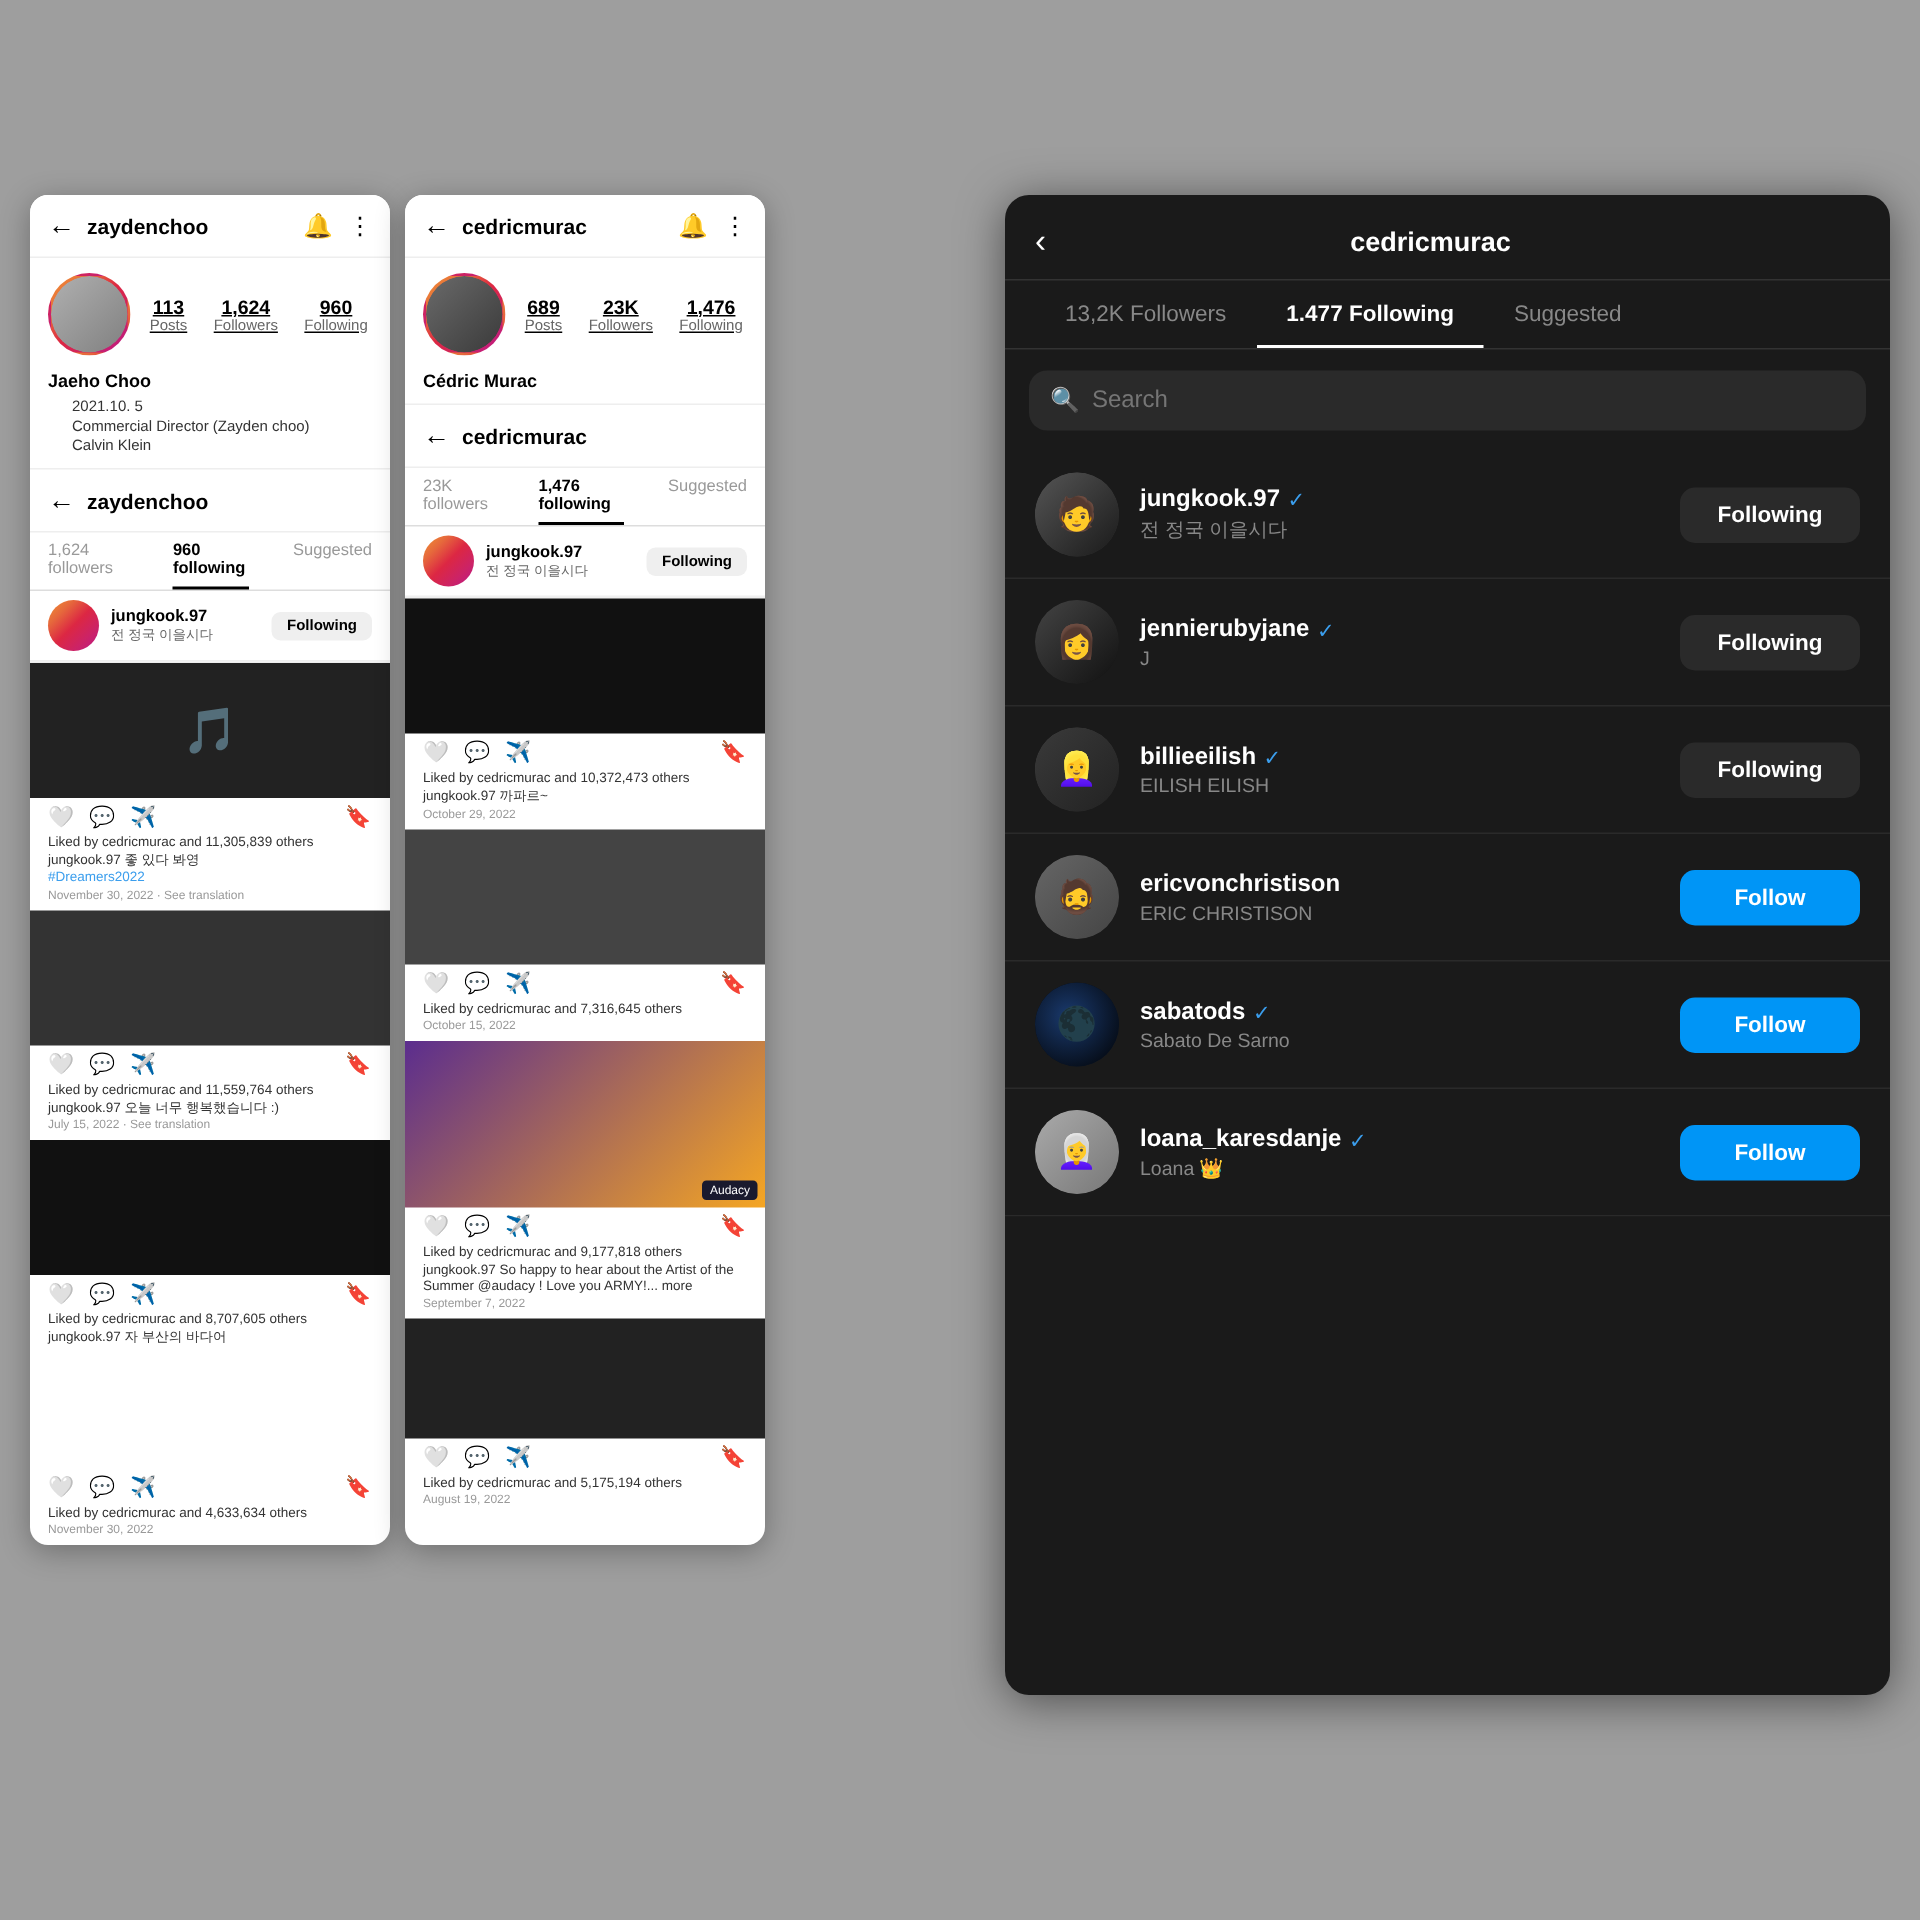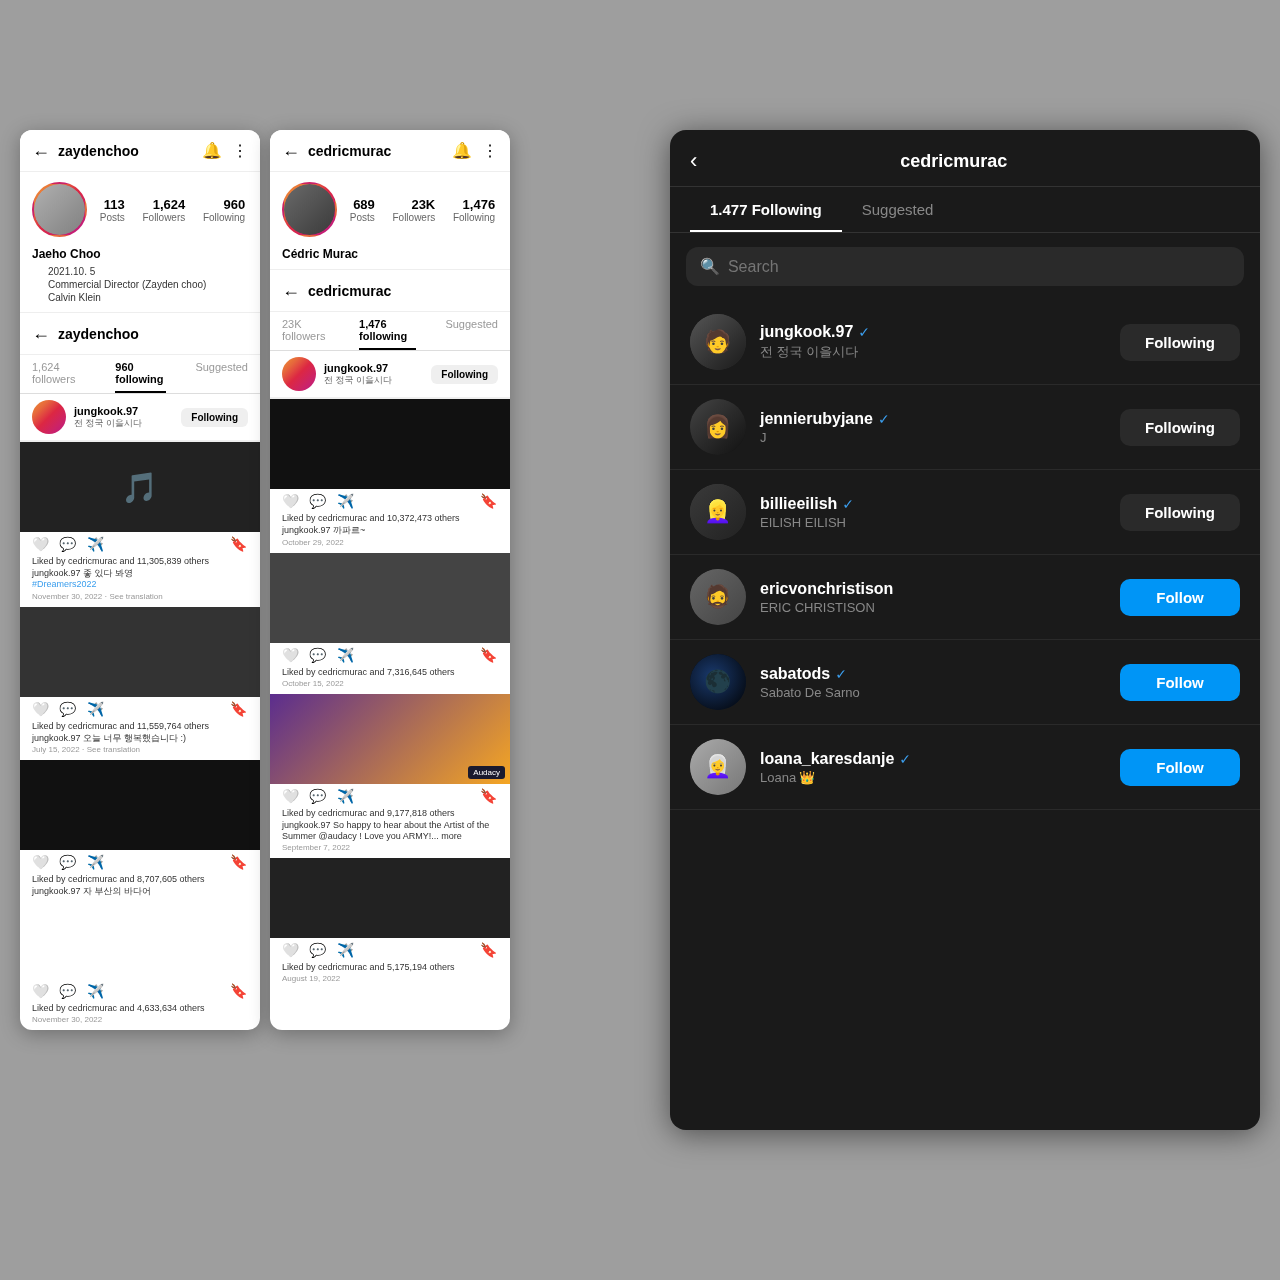--- a/index.html
+++ b/index.html
@@ -81,21 +81,22 @@
       background: linear-gradient(135deg, #f09433, #e6683c, #dc2743, #cc2366, #bc1888);
       border: 2px solid transparent;
     }
     .profile-stats {
       display: flex;
       gap: 12px;
       flex: 1;
       justify-content: space-around;
     }
     .stat-item {
-      text-align: right;
+      text-align: center;
+      text-decoration: underline;
     }
     .stat-num {
       font-size: 13px;
       font-weight: 700;
       display: block;
     }
     .stat-label {
       font-size: 10px;
       color: #666;
       display: block;
@@ -514,21 +515,21 @@
         <div style="background:#444;height:90px;"></div>
         <div class="post-actions">
           <span>🤍</span>
           <span>💬</span>
           <span>✈️</span>
           <span style="margin-left:auto;">🔖</span>
         </div>
         <div class="post-liked">Liked by cedricmurac and 7,316,645 others</div>
         <div class="post-date">October 15, 2022</div>
 
-        <div style="background:linear-gradient(135deg,#5b2d8e,#f5a623);height:90px;display:flex;align-items:flex-end;justify-content:flex-end;padding:5px;">
+        <div style="background:linear-gradient(135deg,#5b2d8e,#f5a623);height:111px;display:flex;align-items:flex-end;justify-content:flex-end;padding:5px;">
           <span style="background:#1a1a2e;color:#fff;font-size:8px;padding:2px 5px;border-radius:3px;">Audacy</span>
         </div>
         <div class="post-actions">
           <span>🤍</span>
           <span>💬</span>
           <span>✈️</span>
           <span style="margin-left:auto;">🔖</span>
         </div>
         <div class="post-liked">Liked by cedricmurac and 9,177,818 others</div>
         <div class="post-caption">jungkook.97 So happy to hear about the Artist of the Summer @audacy ! Love you ARMY!... <span style="color:#333;">more</span></div>
@@ -548,20 +549,21 @@
   </div>
 
   <div class="right-panel">
     <div class="dark-header">
       <span class="back-btn">‹</span>
       <span class="page-title">cedricmurac</span>
       <span class="spacer"></span>
     </div>
 
     <div class="dark-tabs">
+      <div class="dark-tab">13,2K Followers</div>
       <div class="dark-tab active">1.477 Following</div>
       <div class="dark-tab">Suggested</div>
     </div>
 
     <div class="search-bar">
       <span class="search-icon-svg">🔍</span>
       <input type="text" readonly="" placeholder="Search" style="">
     </div>
 
     <div class="user-list">

